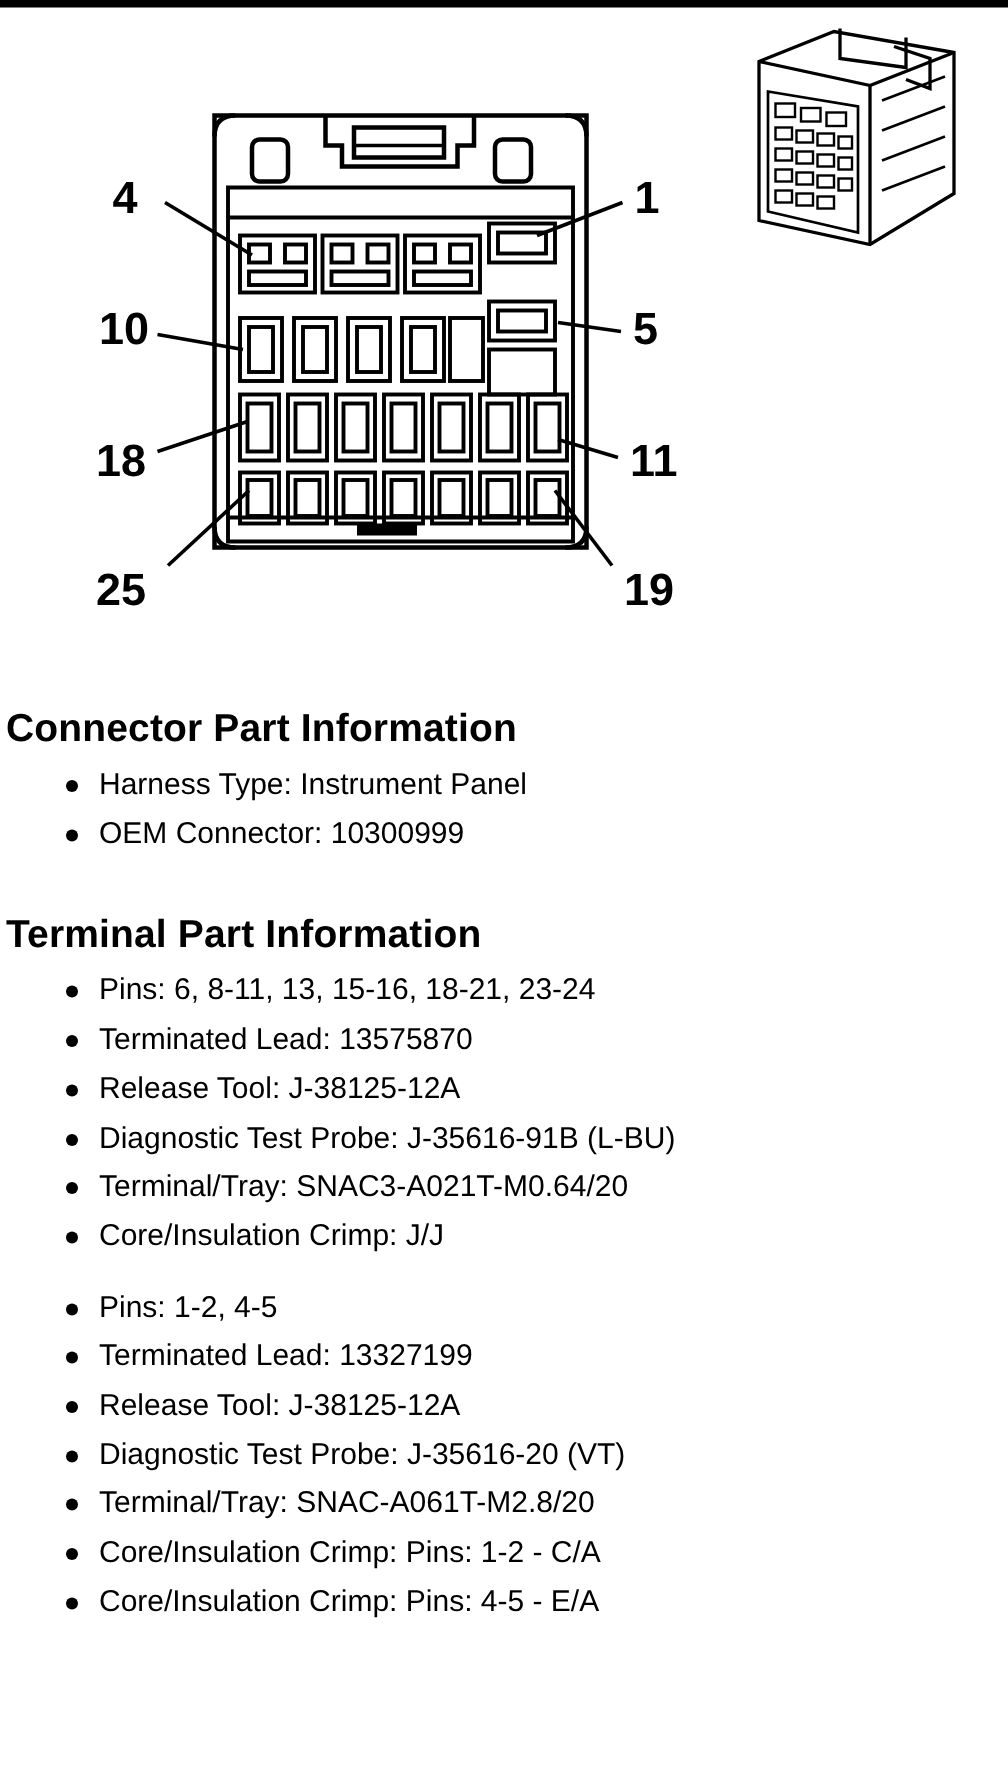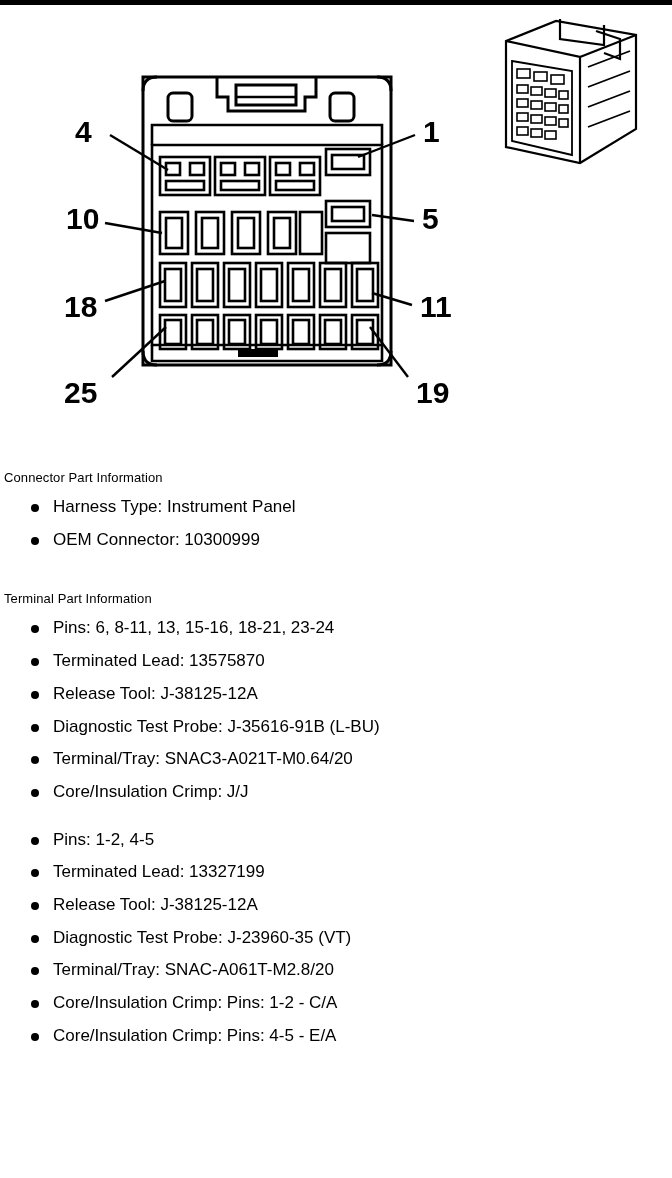--- a/index.html
+++ b/index.html
@@ -33,37 +33,38 @@
   .diagram svg { display: block; }
 
   
   .content {
     position: absolute;
     top: 470px;
     left: 0;
     width: 672px;
   }
   .section-title {
-    font-size: 13px;
-    font-weight: normal;
+    font-size: 26px;
+    font-weight: bold;
     margin: 0 0 6px 4px;
     letter-spacing: 0.1px;
   }
   .section-title.second { margin-top: 35px; }
   ul.bullets {
     list-style: none;
     margin: 0 0 0 0;
     padding: 0;
   }
   ul.bullets li {
     position: relative;
-    font-size: 17px;
+    font-size: 20px;
     line-height: 32.7px;
     padding-left: 53px;
     white-space: nowrap;
+    margin-left: 13px;
   }
   ul.bullets li::before {
     content: "";
     position: absolute;
     left: 31px;
     top: 13px;
     width: 8px;
     height: 8px;
     background: #000;
     border-radius: 50%;
@@ -253,19 +254,19 @@
     <li>Terminal/Tray: SNAC3-A021T-M0.64/20</li>
     <li>Core/Insulation Crimp: J/J</li>
   </ul>
 
   <div class="group-gap"></div>
 
   <ul class="bullets">
     <li>Pins: 1-2, 4-5</li>
     <li>Terminated Lead: 13327199</li>
     <li>Release Tool: J-38125-12A</li>
-    <li>Diagnostic Test Probe: J-23960-35 (VT)</li>
+    <li>Diagnostic Test Probe: J-35616-20 (VT)</li>
     <li>Terminal/Tray: SNAC-A061T-M2.8/20</li>
     <li>Core/Insulation Crimp: Pins: 1-2 - C/A</li>
     <li>Core/Insulation Crimp: Pins: 4-5 - E/A</li>
   </ul>
 
 </div>
 
 </body></html>

